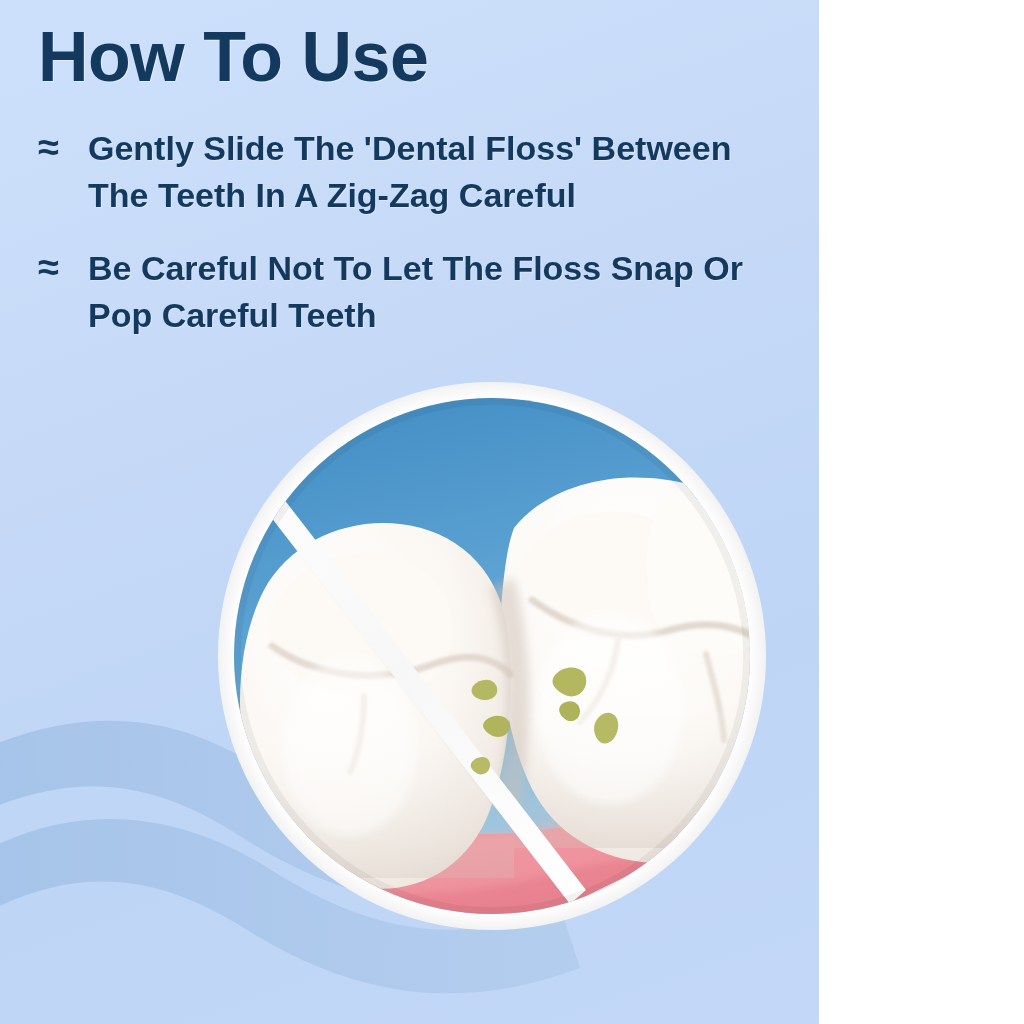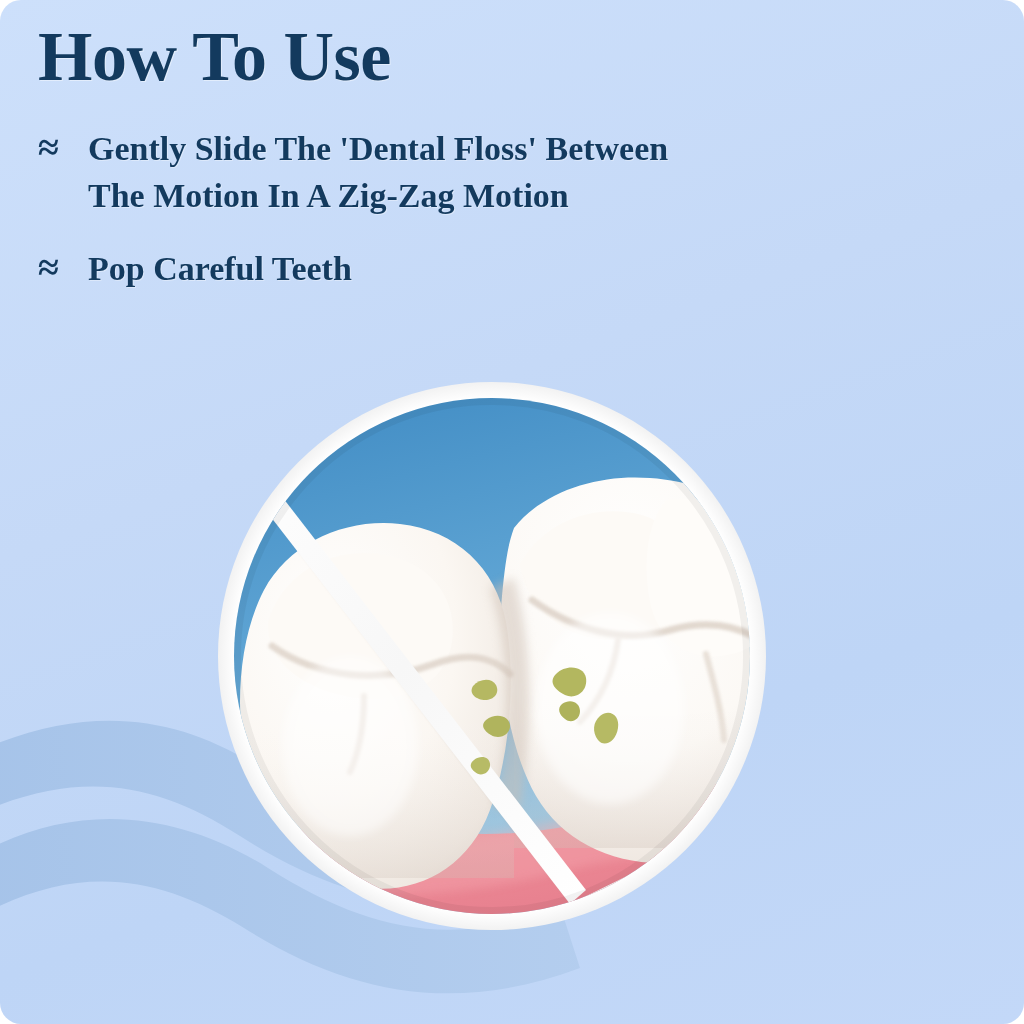--- a/index.html
+++ b/index.html
@@ -2,26 +2,25 @@
 <html><head>
 <meta charset="utf-8">
 <style>
   html, body {
     margin: 0;
     padding: 0;
     background: #ffffff;
   }
   #page {
     position: relative;
-    width: 1024px;
+    width: 819px;
     height: 1024px;
     overflow: hidden;
-    font-family: Liberation Serif, serif;
+    font-family: Liberation Sans, sans-serif;
     background: linear-gradient(160deg, #cde0fb 0%, #c5d9f7 40%, #bed5f6 70%, #c3d8f8 100%);
-    border-radius: 21px;
   }
 
   
   #waves {
     position: absolute;
     left: 0;
     top: 0;
     width: 1024px;
     height: 1024px;
     pointer-events: none;
@@ -102,27 +101,28 @@
   </svg>
 
   <div id="title">How To Use</div>
 
   <div id="bullets">
 
     <div class="bullet">
       <div class="bullet-marker">≈</div>
       <div class="bullet-text">
         <div>Gently Slide The 'Dental Floss' Between</div>
-        <div>The Motion In A Zig-Zag Motion</div>
+        <div>The Teeth In A Zig-Zag Careful</div>
       </div>
     </div>
 
     <div class="bullet">
       <div class="bullet-marker">≈</div>
       <div class="bullet-text">
+        <div>Be Careful Not To Let The Floss Snap Or</div>
         <div>Pop Careful Teeth</div>
       </div>
     </div>
 
   </div>
 
   <svg id="illustration" viewBox="0 0 556 556" xmlns="http://www.w3.org/2000/svg">
     <defs>
 
       <clipPath id="innerClip">

